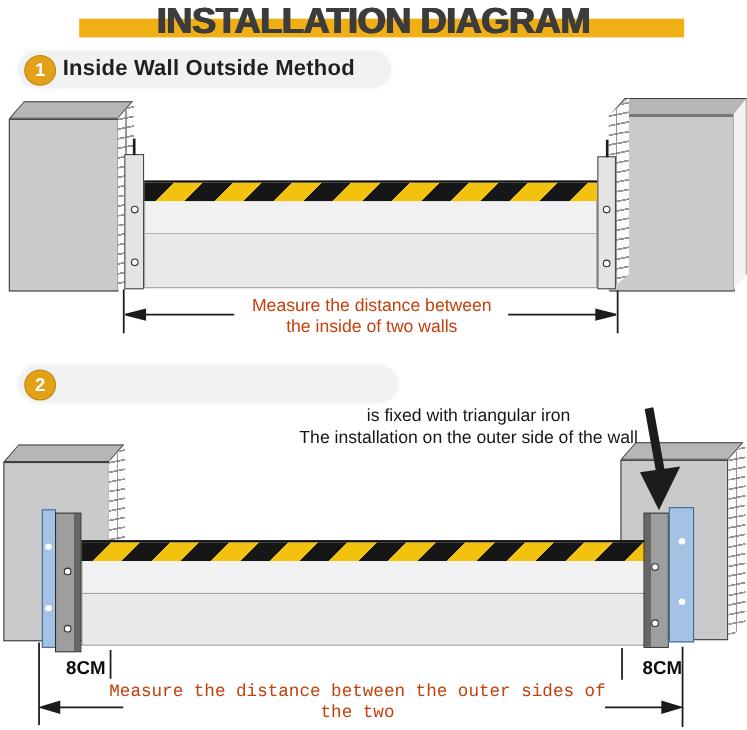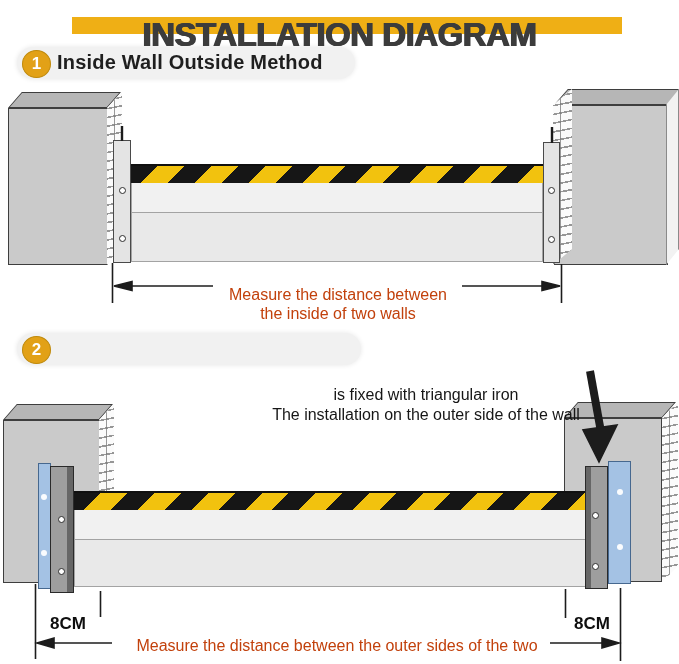--- a/index.html
+++ b/index.html
@@ -48,24 +48,24 @@
   .plate2{position:absolute;border:1.5px solid #2A2A2A;box-sizing:border-box;}
   .bevel-right{background:linear-gradient(to right,#9E9E9E 0 72%,#666 72%);}
   .bevel-left{background:linear-gradient(to right,#666 0 26%,#9E9E9E 26%);}
   .blue-strip{position:absolute;background:var(--blue);border:1.5px solid #46688F;box-sizing:border-box;}
   .hole{position:absolute;width:7px;height:7px;border-radius:50%;background:#fff;border:1.5px solid #2E2E2E;box-sizing:border-box;}
   .dot{position:absolute;width:6px;height:6px;border-radius:50%;background:#fff;opacity:.95;}
 
   
   .measure-text{position:absolute;text-align:center;font-size:16px;line-height:19px;color:#c2410c;}
   .note-text{position:absolute;text-align:center;font-size:16px;line-height:20px;color:#161616;}
-  .dim-label{position:absolute;width:56px;text-align:center;font-size:17px;font-weight:bold;color:#0E0E0E;}
+  .dim-label{position:absolute;width:56px;text-align:right;font-size:17px;font-weight:bold;color:#0E0E0E;}
 
   .overlay{position:absolute;left:0;top:0;z-index:40;pointer-events:none;}
-  .hw{z-index:30;} .bar{z-index:20;} .wall{z-index:10;} .txt{z-index:50;margin-top:16px;}
+  .hw{z-index:30;} .bar{z-index:20;} .wall{z-index:10;} .txt{z-index:50;}
 </style>
 </head>
 <body>
 
 <div class="page">
 
   <div class="title-bar"></div>
   <h1 class="page-title txt" style="z-index:5;">INSTALLATION DIAGRAM</h1>
 
   <div class="pill" style="left:17px;top:47px;width:338px;height:32px;"></div>
@@ -127,21 +127,21 @@
   <div class="hw plate2 bevel-left" style="left:585px;top:466px;width:23px;height:123px;"></div>
   <div class="hw hole" style="left:592px;top:512px;"></div>
   <div class="hw hole" style="left:592px;top:563px;"></div>
   <div class="hw blue-strip" style="left:608px;top:461px;width:23px;height:123px;"></div>
   <div class="hw dot" style="left:617px;top:489px;"></div>
   <div class="hw dot" style="left:617px;top:544px;"></div>
 
   <div class="dim-label txt" style="left:40px;top:598px;">8CM</div>
   <div class="dim-label txt" style="left:564px;top:598px;">8CM</div>
 
-  <div class="measure-text txt" style="left:107px;top:620px;width:460px;">
+  <div class="measure-text txt" style="left:95px;top:620px;width:460px;font-family:Liberation Mono, monospace;">
     <div>Measure the distance between the outer sides of the two</div>
   </div>
 
   <svg class="overlay" width="679" height="664" viewBox="0 0 679 664">
     <g stroke="#1C1C1C" stroke-width="1.6" fill="#1C1C1C">
 
       <line x1="122" y1="126" x2="122" y2="141" stroke-width="2.4"></line>
       <line x1="552" y1="127" x2="552" y2="143" stroke-width="2.4"></line>
 
       <line x1="112.5" y1="263" x2="112.5" y2="303"></line>

